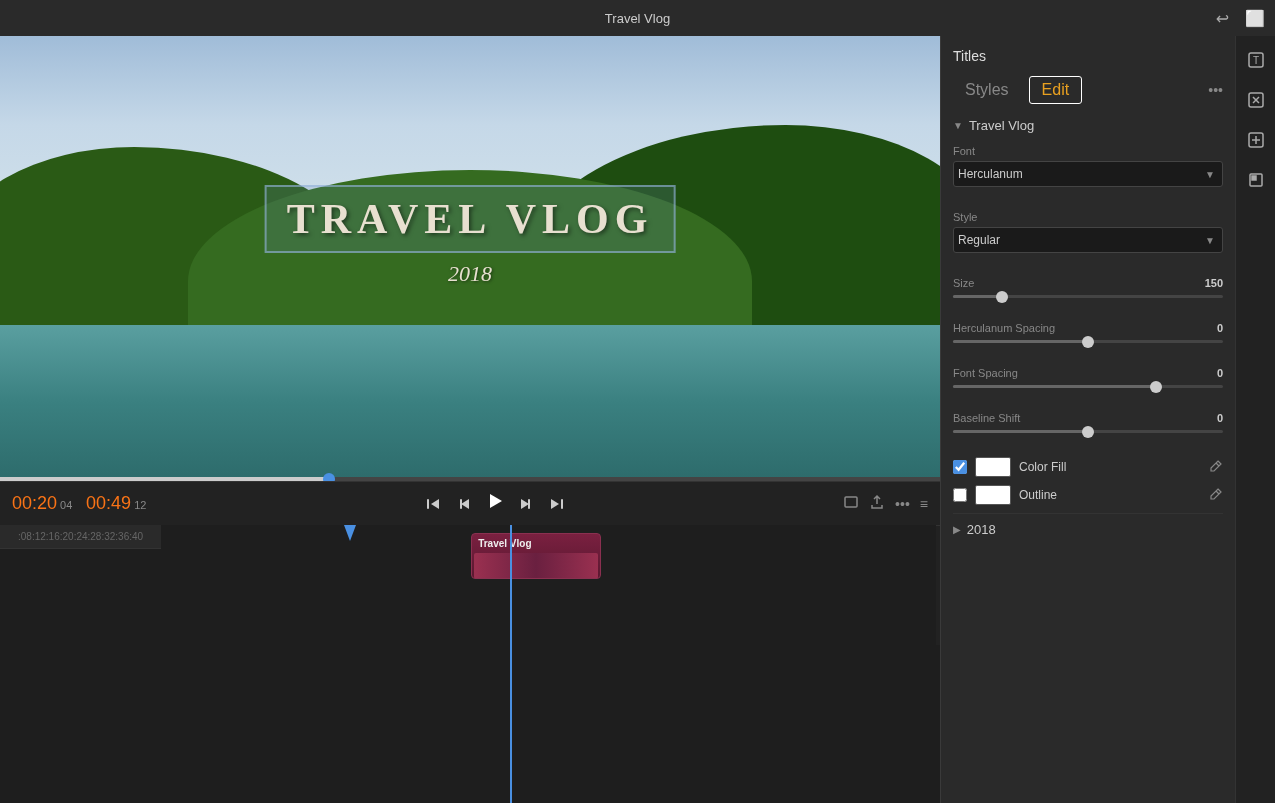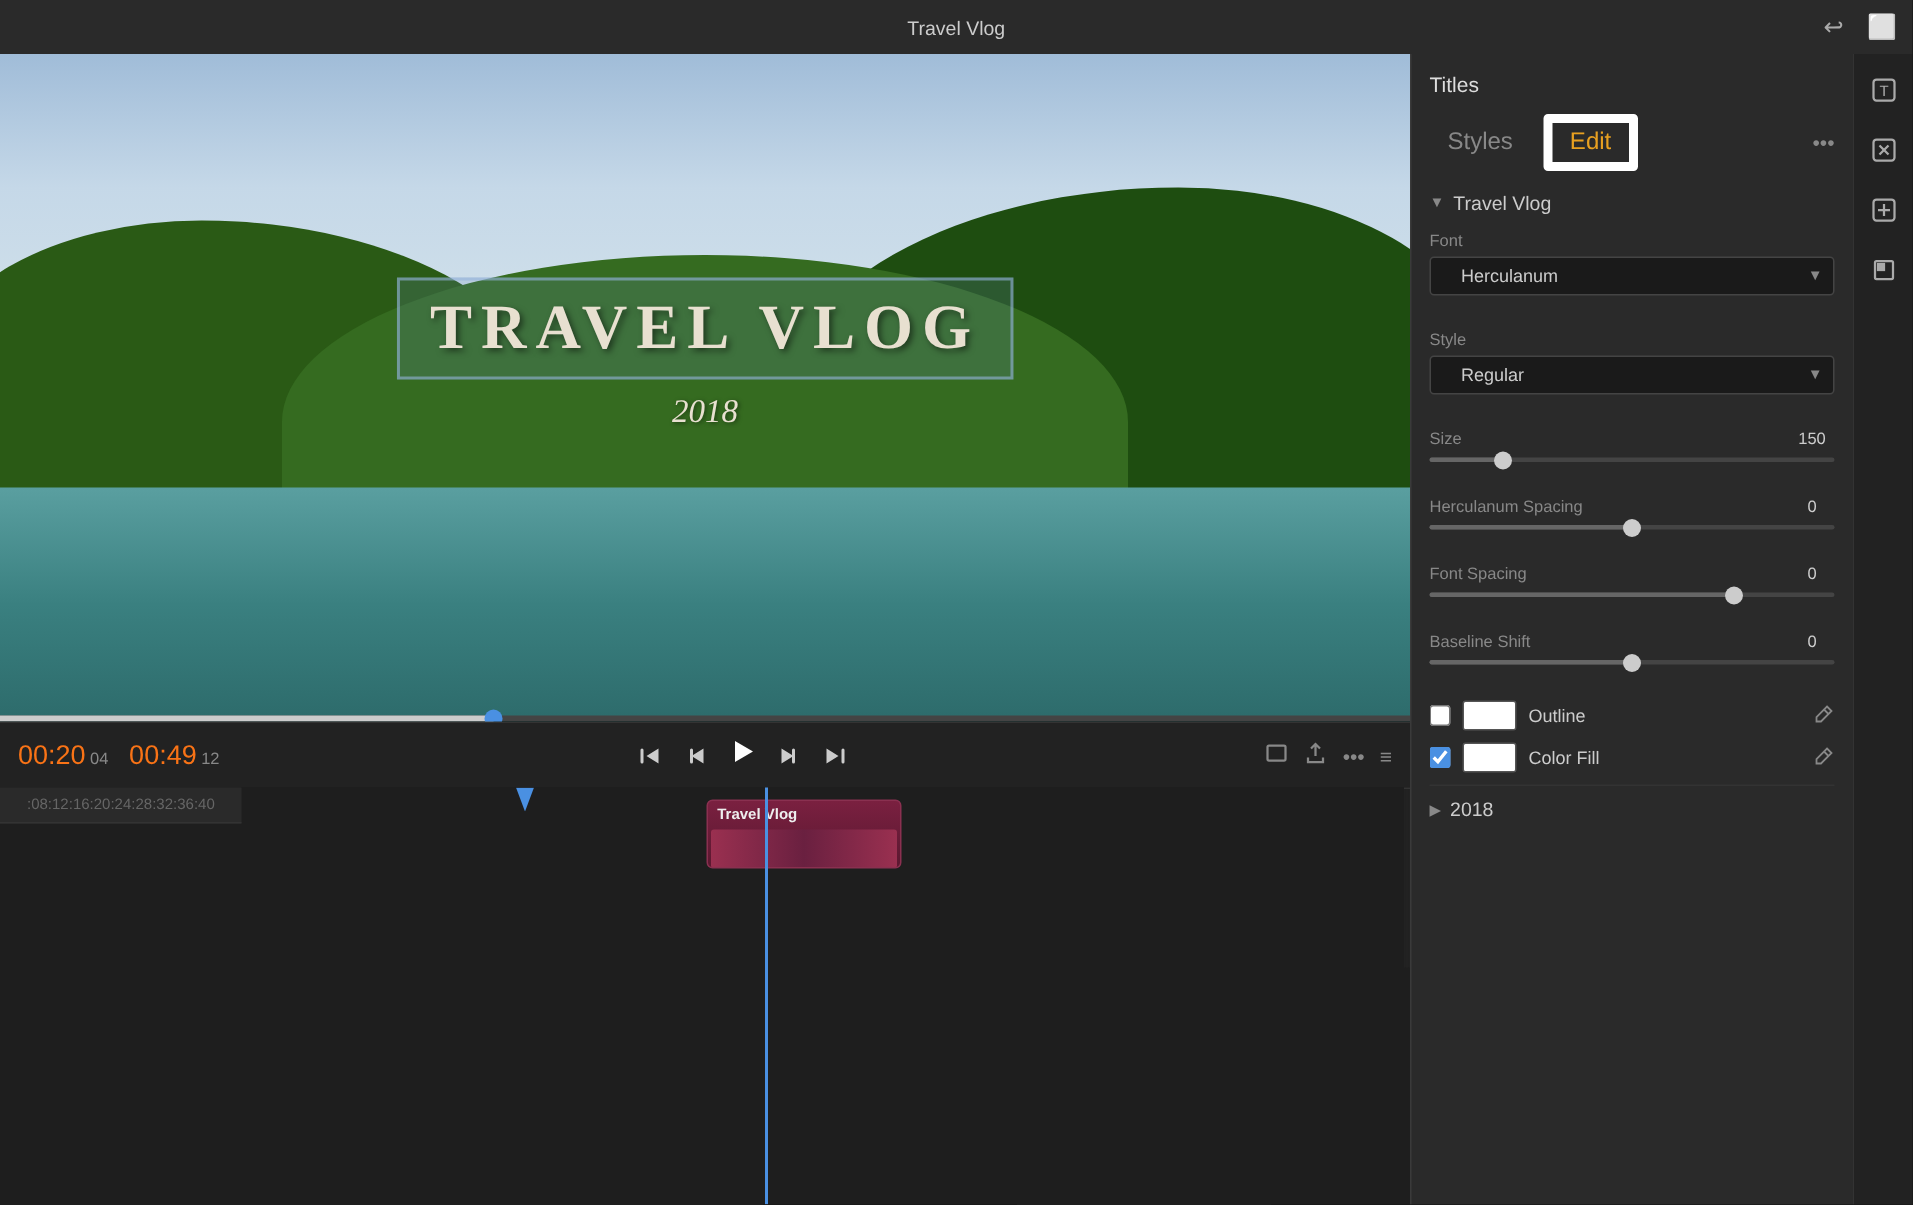--- a/index.html
+++ b/index.html
@@ -331,21 +331,21 @@
       cursor: pointer;
       border: none;
     }
     .tab-btn-inactive {
       background: none;
       color: #888;
     }
     .tab-btn-active {
       background: none;
       color: #e8a020;
-      border: 6px solid #ffffff;
+      border: 1px solid #ffffff;
     }
     .tab-more {
       margin-left: auto;
       color: #888;
       cursor: pointer;
       font-size: 14px;
     }
 
     
     .section-header {
@@ -369,21 +369,21 @@
     }
     .select-wrapper {
       position: relative;
     }
     .styled-select {
       width: 100%;
       background: #1a1a1a;
       border: 1px solid #444;
       border-radius: 3px;
       color: #ccc;
-      padding: 5px 28px 5px 20px;
+      padding: 5px 28px 5px 4px;
       font-size: 12px;
       appearance: none;
       cursor: pointer;
     }
     .select-arrow {
       position: absolute;
       right: 8px;
       top: 50%;
       transform: translateY(-50%);
       color: #888;
@@ -401,21 +401,22 @@
     .slider-label {
       font-size: 11px;
       color: #888;
       min-width: 0;
       flex: 1;
     }
     .slider-value {
       font-size: 11px;
       color: #ccc;
       min-width: 30px;
-      text-align: center;
+      text-align: right;
+      font-weight: bold;
     }
     .slider-track {
       width: 100%;
       height: 3px;
       background: #444;
       border-radius: 2px;
       position: relative;
       margin-bottom: 14px;
     }
     .slider-thumb {
@@ -720,35 +721,35 @@
           <span class="slider-label">Baseline Shift</span>
           <span class="slider-value">0</span>
         </div>
         <div class="slider-track">
           <div class="slider-fill" style="width:50%;"></div>
           <div class="slider-thumb" style="left:50%;"></div>
         </div>
       </div>
 
       <div class="color-row">
-        <input type="checkbox" class="color-checkbox" style="">
+        <input type="checkbox" class="color-checkbox" checked="" style="">
         <div class="color-swatch" style="background: #fff;"></div>
-        <span class="color-label">Outline</span>
+        <span class="color-label">Color Fill</span>
         <span class="eyedropper-icon">
           <svg width="14" height="14" viewBox="0 0 14 14" fill="none" stroke="#888" stroke-width="1.2">
             <path d="M9 2 L12 5 L5 12 L2 12 L2 9 Z"></path>
             <path d="M7 4 L10 7"></path>
           </svg>
         </span>
       </div>
 
       <div class="color-row">
-        <input type="checkbox" class="color-checkbox" checked="" style="">
+        <input type="checkbox" class="color-checkbox" style="">
         <div class="color-swatch" style="background: #fff;"></div>
-        <span class="color-label">Color Fill</span>
+        <span class="color-label">Outline</span>
         <span class="eyedropper-icon">
           <svg width="14" height="14" viewBox="0 0 14 14" fill="none" stroke="#888" stroke-width="1.2">
             <path d="M9 2 L12 5 L5 12 L2 12 L2 9 Z"></path>
             <path d="M7 4 L10 7"></path>
           </svg>
         </span>
       </div>
 
 
       <div class="section-2018">

